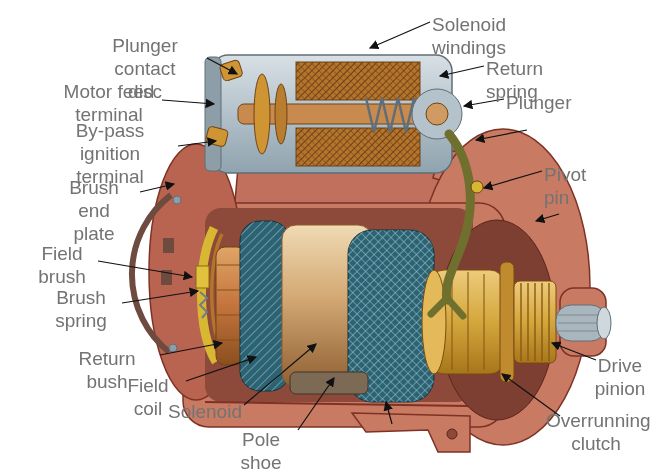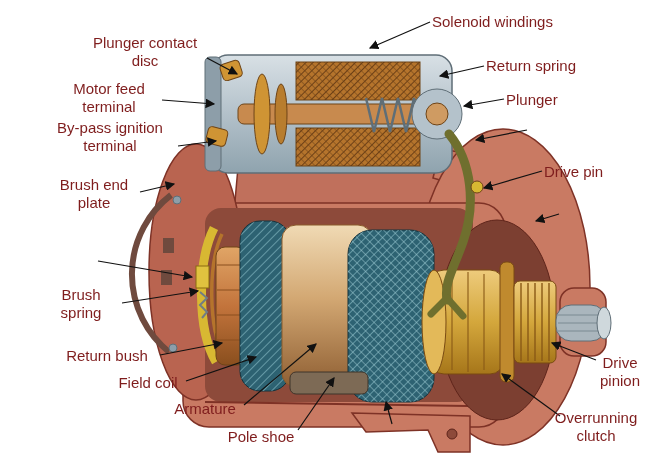--- a/index.html
+++ b/index.html
@@ -1,19 +1,19 @@
 <!DOCTYPE html>
 <html><head>
 <meta charset="utf-8">
 <style>
   html,body{margin:0;padding:0;background:#fff;}
   .stage{position:relative;width:659px;height:469px;background:#fff;
          font-family:"Liberation Sans",sans-serif;overflow:hidden;}
   .stage svg{position:absolute;left:0;top:0;}
-  .lbl{position:absolute;font-size:15px;line-height:1.22;color:#7f1d1d;
+  .lbl{position:absolute;font-size:19px;line-height:1.22;color:#737373;
        white-space:pre-line;}
   .c{text-align:center}
   .l{text-align:left}
 </style>
 </head>
 <body>
 
 <div class="stage">
 
   <svg width="659" height="469" viewBox="0 0 659 469">
@@ -172,27 +172,29 @@
   </svg>
 
   <div class="lbl c" style="left:84px;top:34px;width:122px">Plunger contact
 disc</div>
   <div class="lbl c" style="left:58px;top:80px;width:102px">Motor feed
 terminal</div>
   <div class="lbl c" style="left:44px;top:119px;width:132px">By-pass ignition
 terminal</div>
   <div class="lbl c" style="left:52px;top:176px;width:84px">Brush end
 plate</div>
+  <div class="lbl c" style="left:28px;top:242px;width:68px">Field
+brush</div>
   <div class="lbl c" style="left:44px;top:286px;width:74px">Brush
 spring</div>
   <div class="lbl c" style="left:56px;top:347px;width:102px">Return bush</div>
   <div class="lbl c" style="left:112px;top:374px;width:72px">Field coil</div>
-  <div class="lbl c" style="left:168px;top:400px;width:74px">Armature</div>
+  <div class="lbl c" style="left:168px;top:400px;width:74px">Solenoid</div>
   <div class="lbl c" style="left:226px;top:428px;width:70px">Pole shoe</div>
   <div class="lbl l" style="left:432px;top:13px;width:130px">Solenoid windings</div>
   <div class="lbl l" style="left:486px;top:57px;width:104px">Return spring</div>
   <div class="lbl l" style="left:506px;top:91px;width:70px">Plunger</div>
-  <div class="lbl l" style="left:544px;top:163px;width:70px">Drive pin</div>
+  <div class="lbl l" style="left:544px;top:163px;width:70px">Pivot pin</div>
   <div class="lbl c" style="left:592px;top:354px;width:56px">Drive
 pinion</div>
   <div class="lbl c" style="left:546px;top:409px;width:100px">Overrunning
 clutch</div>
 </div>
 
 </body></html>

